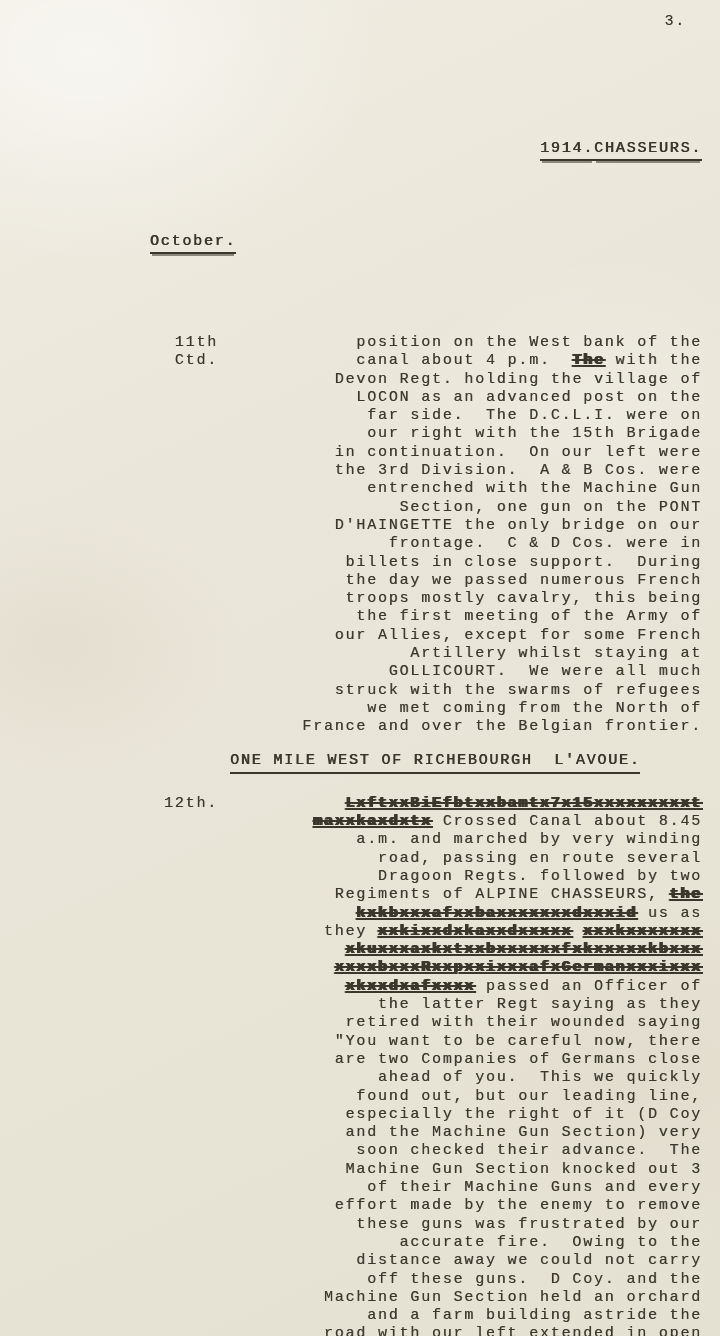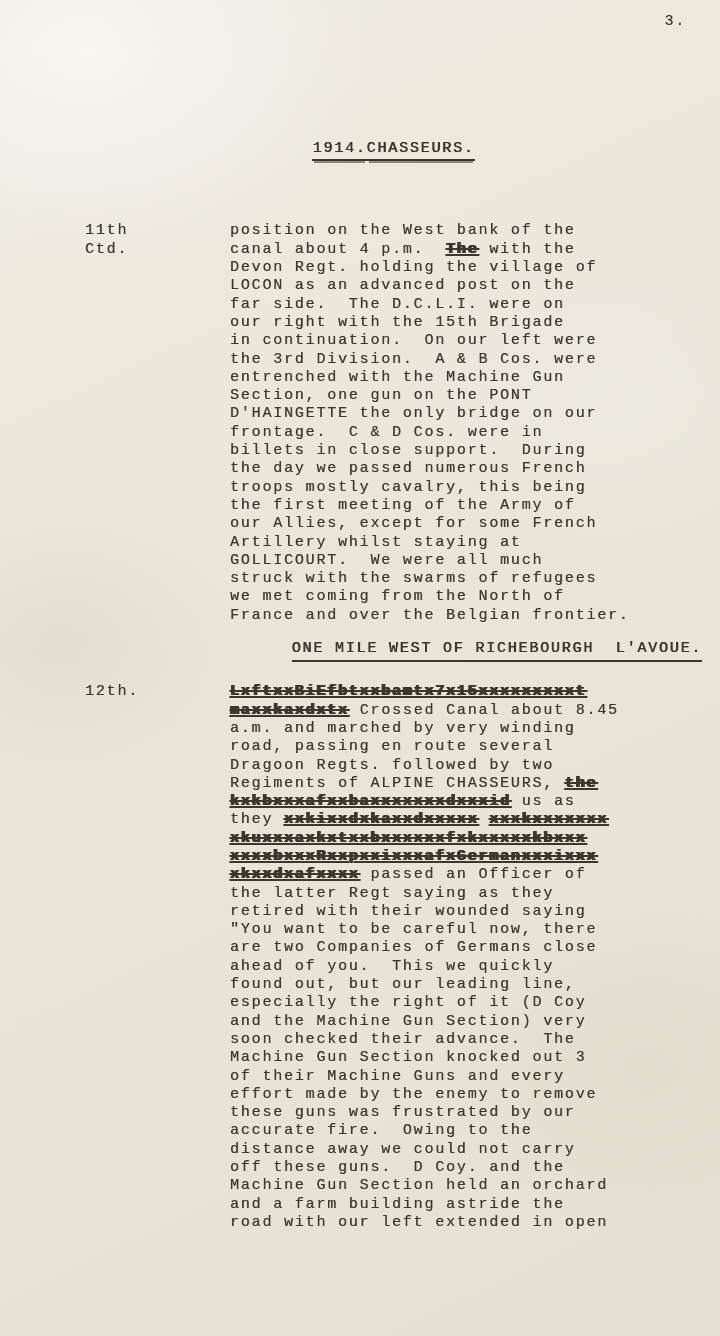--- a/index.html
+++ b/index.html
@@ -21,54 +21,57 @@
   .page{position:relative;width:720px;height:1336px;}
   .txt{
     font-size:15px;
     letter-spacing:1.8px;
     line-height:18.3px;
     text-shadow:0.4px 0 0 rgba(58,55,45,0.55);
     white-space:pre;
   }
   .page-number{position:absolute;top:13px;right:34px;}
   .content{position:absolute;left:85px;top:103px;right:18px;}
-  .header-row{display:flex;justify-content:center;align-items:flex-start;}
+  .header-row{display:flex;justify-content:flex-end;align-items:flex-start;}
   .u-double{
     display:inline-block;
     border-bottom:2px solid var(--ink);
     padding-bottom:1px;
     box-shadow:0 4px 0 -2px rgba(58,55,45,0.55);
     text-shadow:0.6px 0 0 currentColor;
   }
   .month-row{margin-top:17px;}
   .entry{display:flex;}
   .date-col{flex:0 0 133px;width:133px;}
   .body-col{flex:1 1 auto;margin-left:12px;}
-  .tline{white-space:pre;}
+  .tline{white-space:pre;text-align:right;}
   .ot{
     font-weight:bold;
     text-decoration:underline line-through;
     text-decoration-thickness:1.5px;
     text-shadow:1px 0 0 currentColor, -0.6px 0 0 currentColor;
   }
   .sec-heading{
     display:inline-block;
     border-bottom:2px solid var(--ink);
     padding-bottom:2px;
     text-shadow:0.6px 0 0 currentColor;
   }
   #entry-11th{margin-top:25px;}
-  #heading-richebourg{margin-top:15px;text-align:right;}
+  #heading-richebourg{margin-top:15px;}
   #entry-12th{margin-top:21px;}
 </style>
 </head>
 <body>
 
 <div class="page txt">
   <div class="page-number">3.</div>
   <div class="content">
     <div class="header-row">
       <span class="u-double">1914.</span>
       <span class="u-double">CHASSEURS.</span>
     </div>
+    <div class="month-row">
+      <span class="u-double">October.</span>
+    </div>
     <div id="entries"><div class="entry" id="entry-11th"><div class="date-col"><div class="tline">11th</div><div class="tline">Ctd.</div></div><div class="body-col"><div class="tline"><span>position on the West bank of the</span></div><div class="tline"><span>canal about 4 p.m.  </span><span class="ot">The</span><span> with the</span></div><div class="tline"><span>Devon Regt. holding the village of</span></div><div class="tline"><span>LOCON as an advanced post on the</span></div><div class="tline"><span>far side.  The D.C.L.I. were on</span></div><div class="tline"><span>our right with the 15th Brigade</span></div><div class="tline"><span>in continuation.  On our left were</span></div><div class="tline"><span>the 3rd Division.  A &amp; B Cos. were</span></div><div class="tline"><span>entrenched with the Machine Gun</span></div><div class="tline"><span>Section, one gun on the PONT</span></div><div class="tline"><span>D'HAINGETTE the only bridge on our</span></div><div class="tline"><span>frontage.  C &amp; D Cos. were in</span></div><div class="tline"><span>billets in close support.  During</span></div><div class="tline"><span>the day we passed numerous French</span></div><div class="tline"><span>troops mostly cavalry, this being</span></div><div class="tline"><span>the first meeting of the Army of</span></div><div class="tline"><span>our Allies, except for some French</span></div><div class="tline"><span>Artillery whilst staying at</span></div><div class="tline"><span>GOLLICOURT.  We were all much</span></div><div class="tline"><span>struck with the swarms of refugees</span></div><div class="tline"><span>we met coming from the North of</span></div><div class="tline"><span>France and over the Belgian frontier.</span></div></div></div><div class="entry" id="heading-richebourg"><div class="date-col"></div><div class="body-col"><span class="sec-heading">ONE MILE WEST OF RICHEBOURGH  L'AVOUE.</span></div></div><div class="entry" id="entry-12th"><div class="date-col"><div class="tline">12th.</div></div><div class="body-col"><div class="tline"><span class="ot">LxftxxBiEfbtxxbamtx7x15xxxxxxxxxt</span></div><div class="tline"><span class="ot">maxxkaxdxtx</span><span> Crossed Canal about 8.45</span></div><div class="tline"><span>a.m. and marched by very winding</span></div><div class="tline"><span>road, passing en route several</span></div><div class="tline"><span>Dragoon Regts. followed by two</span></div><div class="tline"><span>Regiments of ALPINE CHASSEURS, </span><span class="ot">the</span></div><div class="tline"><span class="ot">kxkbxxxafxxbaxxxxxxxdxxxid</span><span> us as</span></div><div class="tline"><span>they </span><span class="ot">xxkixxdxkaxxdxxxxx</span><span> </span><span class="ot">xxxkxxxxxxx</span></div><div class="tline"><span class="ot">xkuxxxaxkxtxxbxxxxxxfxkxxxxxkbxxx</span></div><div class="tline"><span class="ot">xxxxbxxxRxxpxxixxxafxGermanxxxixxx</span></div><div class="tline"><span class="ot">xkxxdxafxxxx</span><span> passed an Officer of</span></div><div class="tline"><span>the latter Regt saying as they</span></div><div class="tline"><span>retired with their wounded saying</span></div><div class="tline"><span>"You want to be careful now, there</span></div><div class="tline"><span>are two Companies of Germans close</span></div><div class="tline"><span>ahead of you.  This we quickly</span></div><div class="tline"><span>found out, but our leading line,</span></div><div class="tline"><span>especially the right of it (D Coy</span></div><div class="tline"><span>and the Machine Gun Section) very</span></div><div class="tline"><span>soon checked their advance.  The</span></div><div class="tline"><span>Machine Gun Section knocked out 3</span></div><div class="tline"><span>of their Machine Guns and every</span></div><div class="tline"><span>effort made by the enemy to remove</span></div><div class="tline"><span>these guns was frustrated by our</span></div><div class="tline"><span>accurate fire.  Owing to the</span></div><div class="tline"><span>distance away we could not carry</span></div><div class="tline"><span>off these guns.  D Coy. and the</span></div><div class="tline"><span>Machine Gun Section held an orchard</span></div><div class="tline"><span>and a farm building astride the</span></div><div class="tline"><span>road with our left extended in open</span></div></div></div></div>
   </div>
 </div>
 
 </body></html>

